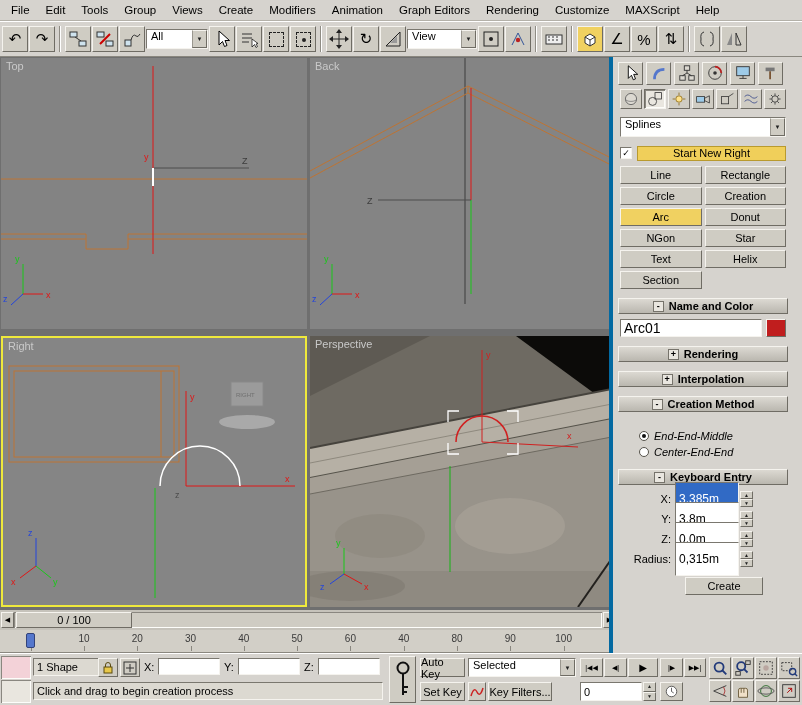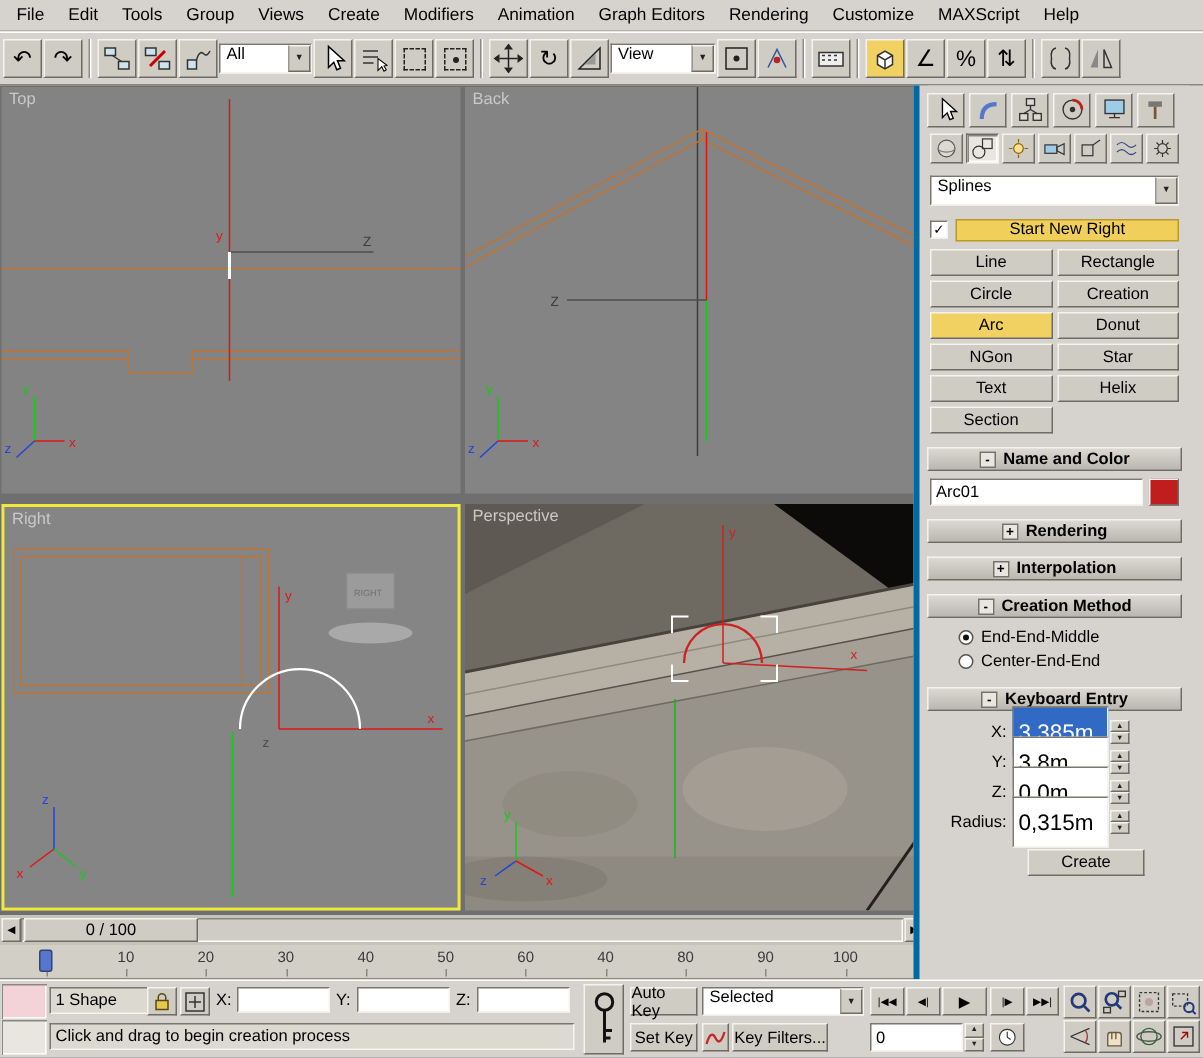--- a/index.html
+++ b/index.html
@@ -53,31 +53,31 @@
 .splines{margin:6px 7px 0;height:20px;}
 .snsrow{margin:8px 7px 0;display:flex;align-items:center;gap:5px;height:16px;}
 .checkbox{width:12px;height:12px;background:#fff;border:1px solid;border-color:#7a776f #f5f3ee #f5f3ee #7a776f;font-size:9px;line-height:10px;text-align:center;}
 .snslabel{flex:1;background:#f0cf5a;border:1px solid #b99a2e;height:15px;display:flex;align-items:center;justify-content:center;font-size:11px;}
 .shapegrid{margin:5px 7px 0;display:grid;grid-template-columns:1fr 1fr;gap:3px;}
 .shape-btn{height:18px;font-size:11px;background:#cfccc3;border:1px solid;border-color:#f5f3ee #6f6c64 #6f6c64 #f5f3ee;display:flex;align-items:center;justify-content:center;}
 .shape-btn.active{background:#f0d161;}
 .rollout{margin:9px 5px 0;height:16px;background:linear-gradient(#dcd9d2,#bab7af);border:1px solid;border-color:#f5f3ee #6f6c64 #6f6c64 #f5f3ee;display:flex;align-items:center;justify-content:center;gap:5px;font-weight:bold;font-size:11px;}
 .rbox{width:11px;height:11px;background:#e9e6df;border:1px solid #76736b;font-size:9px;line-height:9px;text-align:center;font-weight:bold;}
 .namerow{margin:5px 7px 0;display:flex;gap:4px;align-items:center;}
-.namefld{flex:1;height:18px;font-size:11px;}
+.namefld{flex:1;height:18px;font-size:14px;}
 .swatch{width:20px;height:18px;border:1px solid;border-color:#f5f3ee #6f6c64 #6f6c64 #f5f3ee;}
-.radios{margin:5px 0 0 26px;}
+.radios{margin:16px 0 0 26px;font-style:italic;}
 .radio-row{display:flex;align-items:center;gap:5px;height:16px;}
 .radio{width:10px;height:10px;border-radius:50%;background:#fff;border:1px solid #56534b;display:flex;align-items:center;justify-content:center;}
 .radio .dot{display:none;width:4px;height:4px;border-radius:50%;background:#111;}
 .radio-row.selected .radio .dot{display:block;}
 .kbe{margin-top:6px;}
 .kbe-row{display:flex;align-items:center;margin:0 8px 4px 0;height:16px;}
 .kbe-label{width:62px;text-align:right;padding-right:4px;font-size:11px;}
-.kbe-value{width:64px;height:16px;background:#fff;border:1px solid;border-color:#7a776f #f5f3ee #f5f3ee #7a776f;padding:16px 3px;font-size:15px;display:flex;align-items:center;}
+.kbe-value{width:64px;height:16px;background:#fff;border:1px solid;border-color:#7a776f #f5f3ee #f5f3ee #7a776f;padding:16px 3px;font-size:12px;display:flex;align-items:center;}
 .kbe-row.selected .kbe-value{background:#316ac5;color:#fff;}
 .spin{width:13px;height:16px;display:flex;flex-direction:column;margin-left:1px;}
 .su,.sd{flex:1;background:#cfccc3;border:1px solid;border-color:#f5f3ee #6f6c64 #6f6c64 #f5f3ee;font-size:5px;line-height:6px;text-align:center;color:#222;}
 .createbtn{margin:10px 0 0 72px;width:78px;height:18px;font-size:11px;}
 svg{display:block;}
 </style>
 </head>
 <body>
 
 <div class="root">

